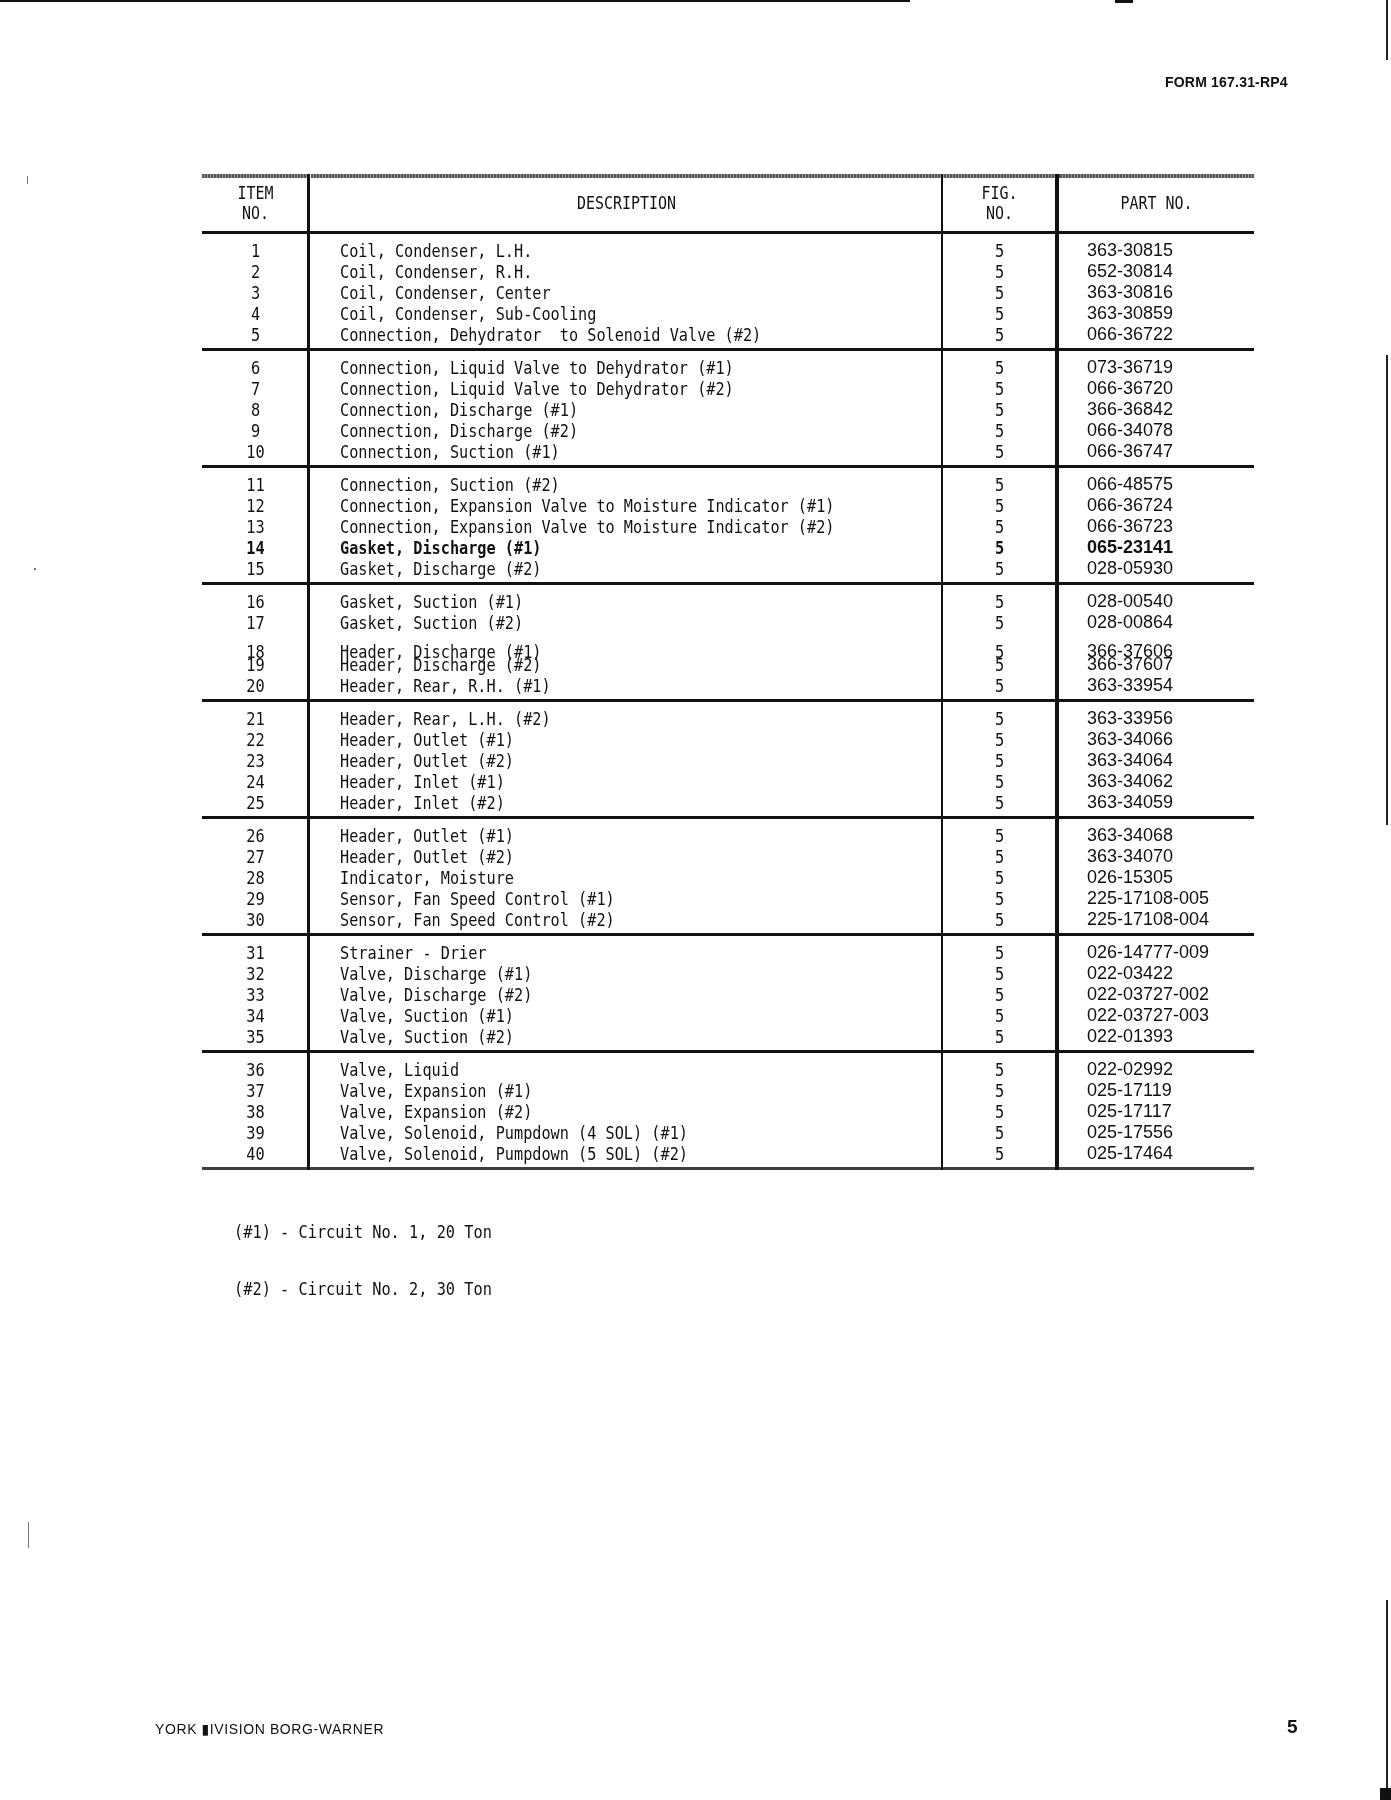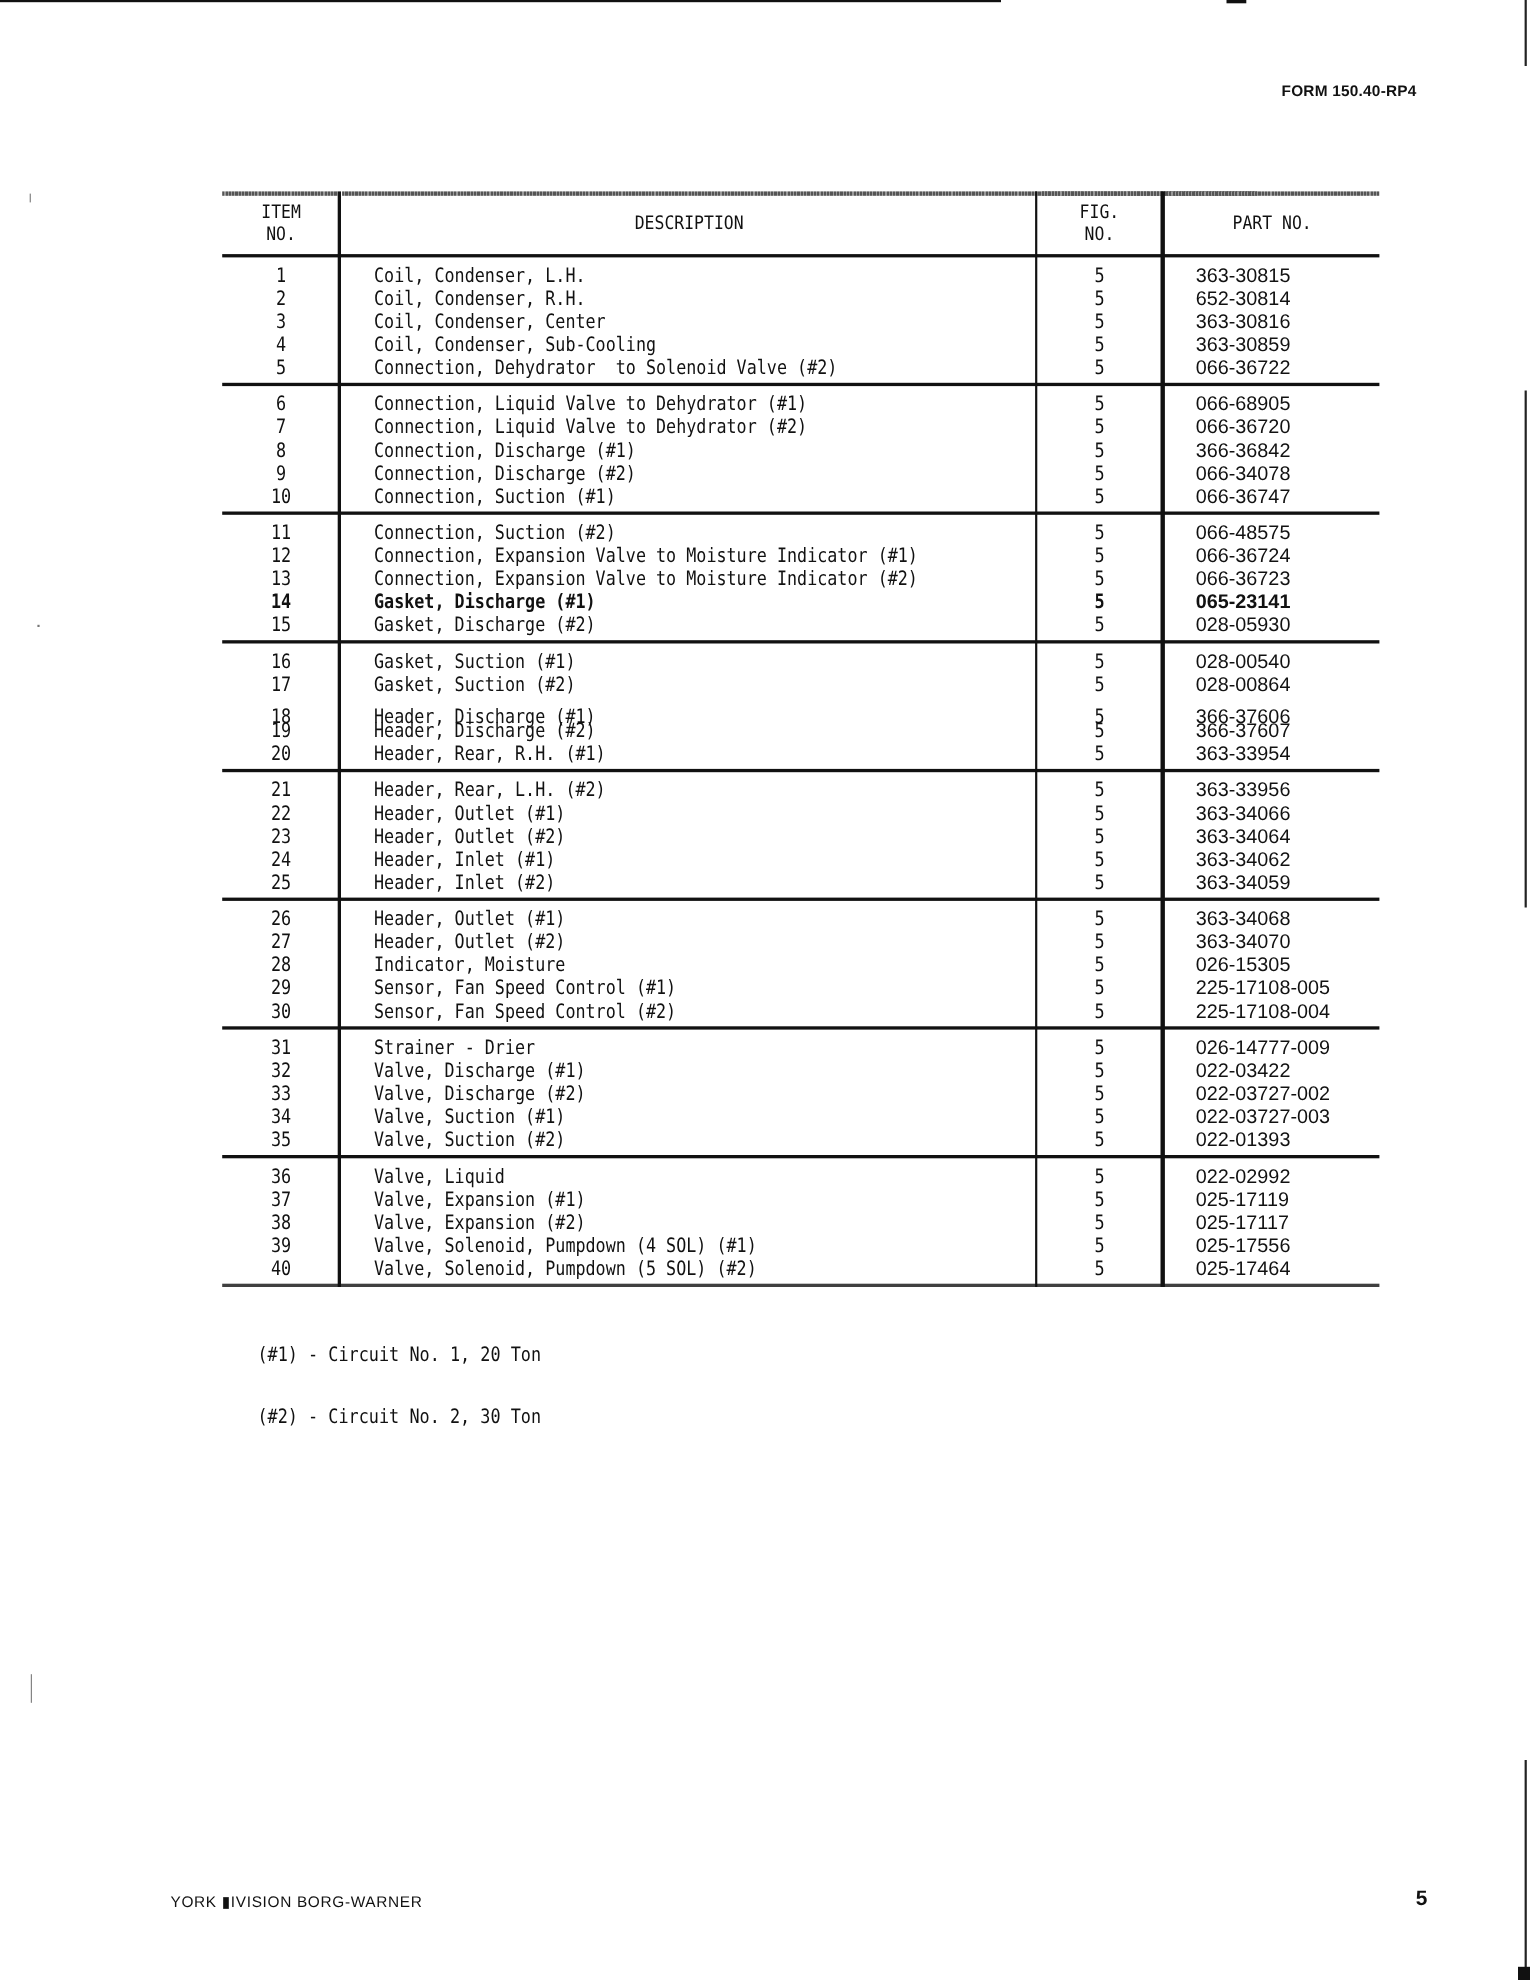--- a/index.html
+++ b/index.html
@@ -38,21 +38,21 @@
 <div class="top-line"></div>
 <div class="top-dash"></div>
 <div class="right-edge gap1"></div>
 <div class="right-edge gap2"></div>
 <div class="right-edge gap3"></div>
 <div class="corner-mark"></div>
 <div class="stray" style="left:27px;top:176px;width:1px;height:8px;"></div>
 <div class="stray" style="left:34px;top:568px;width:2px;height:2px;"></div>
 <div class="stray" style="left:28px;top:1522px;width:1px;height:26px;"></div>
 
-<div class="form-no">FORM 150.40-RP4</div>
+<div class="form-no">FORM 167.31-RP4</div>
 
 <div class="tbl">
   <div class="hdr">
     <div class="shade" style="left:0;width:105px;"></div>
     <div class="shade" style="left:109px;width:832px;"></div>
     <div class="shade" style="left:745px;width:194px;"></div>
     <div class="shade" style="left:858px;width:194px;"></div>
     <div class="hcell" style="left:0;width:107px;white-space:pre;">ITEM
 NO.</div>
     <div class="hcell" style="left:108px;width:633px;">DESCRIPTION</div>
@@ -91,21 +91,21 @@
           <span class="cell c-desc">Connection, Dehydrator  to Solenoid Valve (#2)</span>
           <span class="cell c-fig">5</span>
           <span class="cell c-part">066-36722</span>
         </div>
       </div>
       <div class="group">
         <div class="row" style="top: 6px;">
           <span class="cell c-item">6</span>
           <span class="cell c-desc">Connection, Liquid Valve to Dehydrator (#1)</span>
           <span class="cell c-fig">5</span>
-          <span class="cell c-part">066-68905</span>
+          <span class="cell c-part">073-36719</span>
         </div>
         <div class="row" style="top: 27px;">
           <span class="cell c-item">7</span>
           <span class="cell c-desc">Connection, Liquid Valve to Dehydrator (#2)</span>
           <span class="cell c-fig">5</span>
           <span class="cell c-part">066-36720</span>
         </div>
         <div class="row" style="top: 48px;">
           <span class="cell c-item">8</span>
           <span class="cell c-desc">Connection, Discharge (#1)</span>

